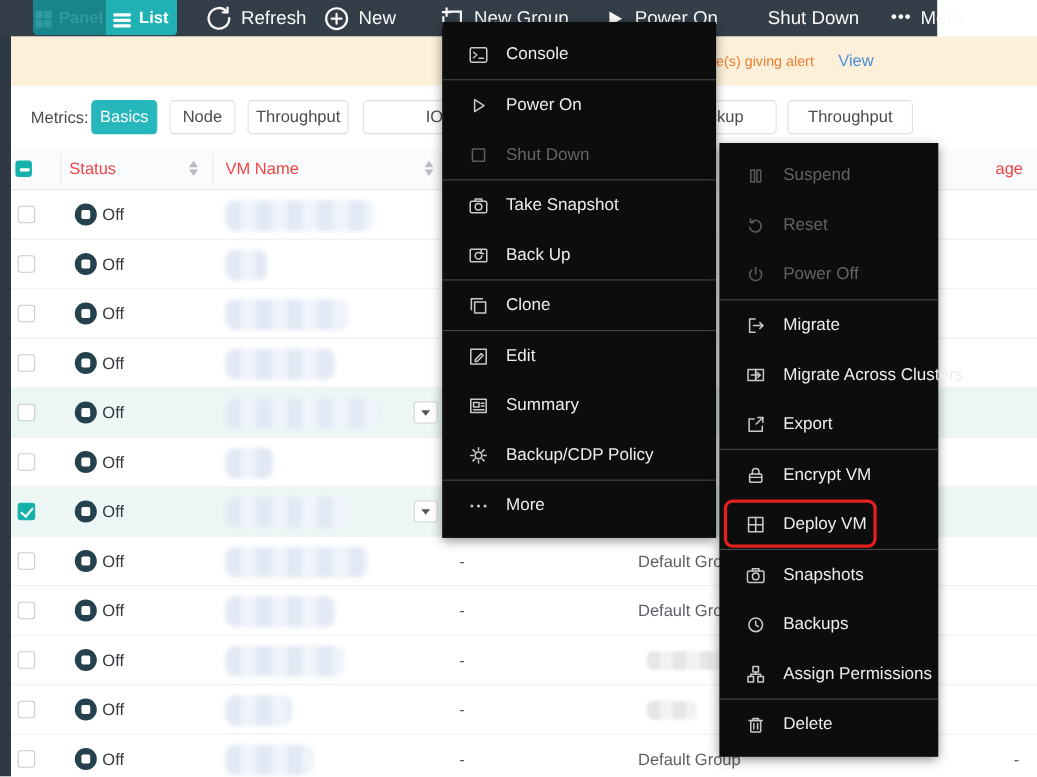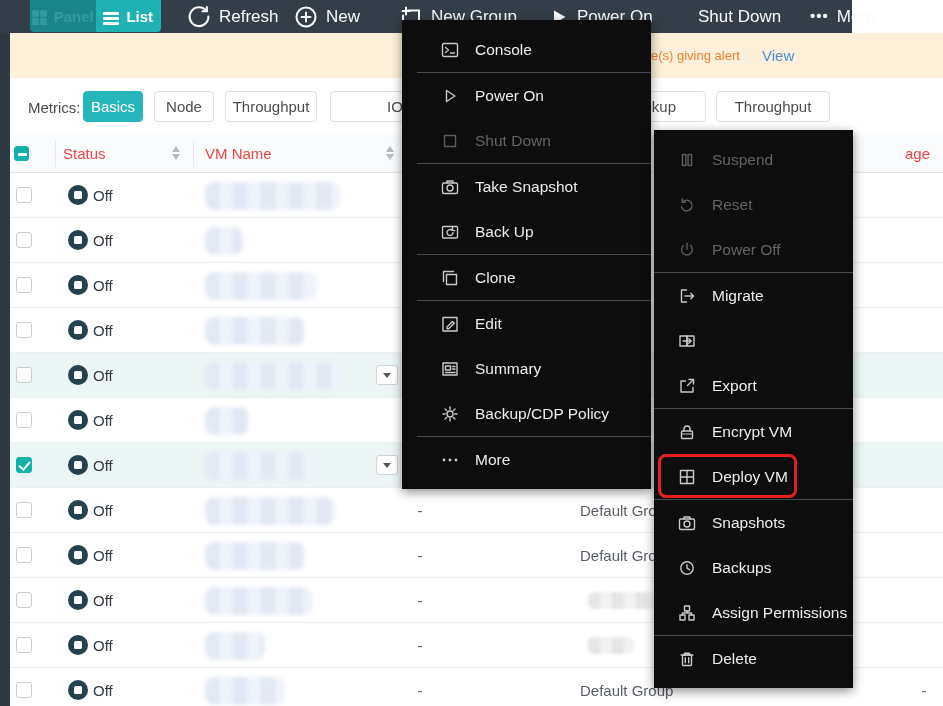--- a/index.html
+++ b/index.html
@@ -261,21 +261,21 @@
       <div class="tb-item" style="left: 698px;">
         <span>Shut Down</span>
       </div>
       <div class="tb-item" style="left: 810px;">
         <span class="tb-dots">•••</span>
         <span>More</span>
       </div>
     </div>
 </div>
 
-<div class="menu" id="ctx-menu" style="left:402px;top:20px;width:249px;padding-left:15px;">
+<div class="menu" id="ctx-menu" style="left:402px;top:20px;width:249px;">
     <div class="menu-item">
       <span class="mi-ic">
         <svg viewBox="0 0 20 20" fill="none" stroke="currentColor" stroke-width="1.4" stroke-linecap="round" stroke-linejoin="round">
           <rect x="2.5" y="3.5" width="15" height="13" rx="1.5"></rect>
           <path d="M5.5 7.5 L8.5 10 L5.5 12.5"></path>
           <path d="M10.5 13 h4"></path>
         </svg>
       </span>
       <span class="mi-lbl">Console</span>
     </div>
@@ -409,20 +409,21 @@
     </div>
     <div class="menu-item">
       <span class="mi-ic">
         <svg viewBox="0 0 20 20" fill="none" stroke="currentColor" stroke-width="1.4" stroke-linecap="round" stroke-linejoin="round">
           <rect x="3" y="5" width="7" height="10"></rect>
           <rect x="10" y="5" width="7" height="10"></rect>
           <path d="M6 10 h8"></path>
           <path d="M11.8 7.8 L14 10 l-2.2 2.2"></path>
         </svg>
       </span>
+      <span class="mi-lbl">Migrate Across Clusters</span>
     </div>
     <div class="menu-item">
       <span class="mi-ic">
         <svg viewBox="0 0 20 20" fill="none" stroke="currentColor" stroke-width="1.4" stroke-linecap="round" stroke-linejoin="round">
           <path d="M8.5 5 H4 v11 h12 v-4.5"></path>
           <path d="M10.5 9.5 L16.5 3.5"></path>
           <path d="M12 3.5 h4.5 v4.5"></path>
         </svg>
       </span>
       <span class="mi-lbl">Export</span>

